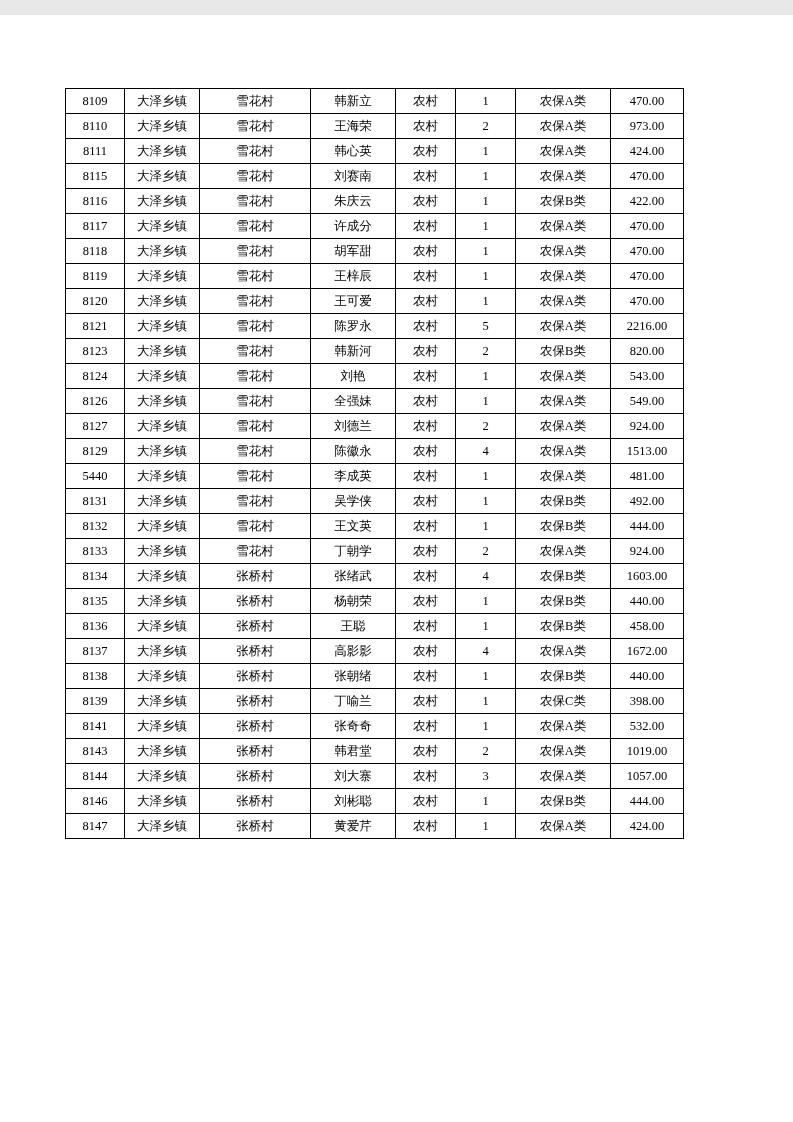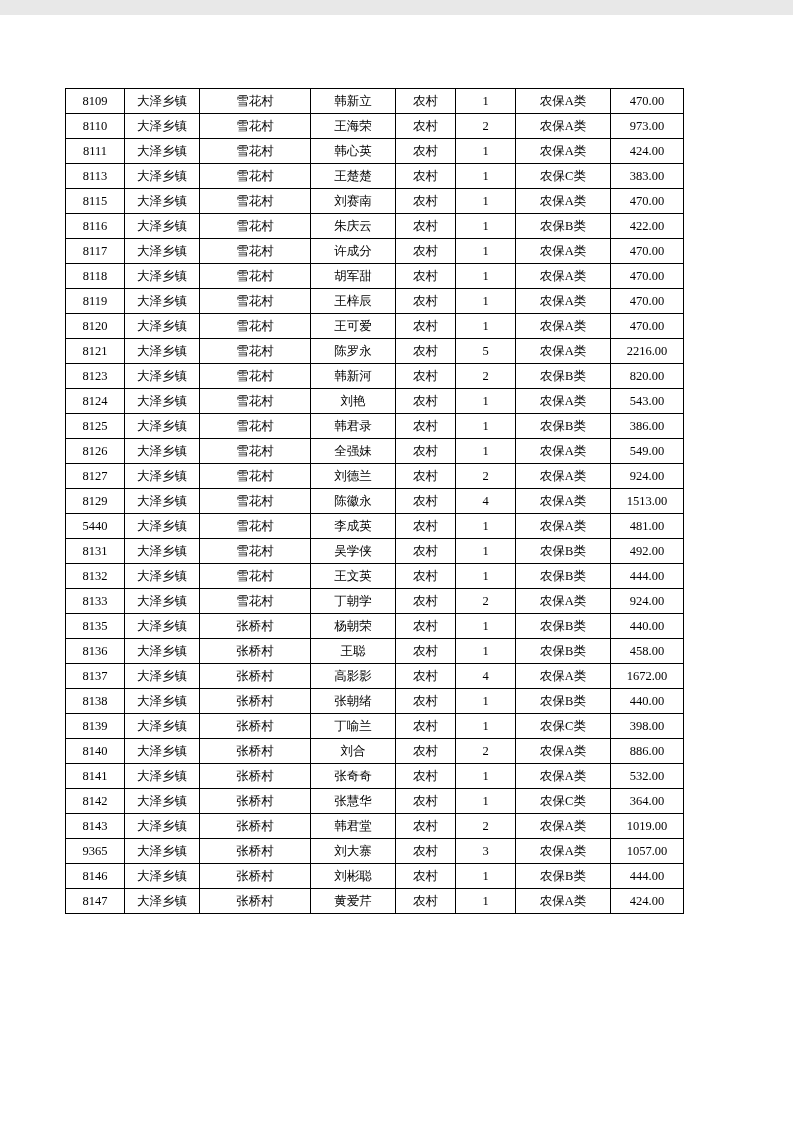--- a/index.html
+++ b/index.html
@@ -88,30 +88,20 @@
     <td>大泽乡镇</td>
     <td>雪花村</td>
     <td>韩心英</td>
     <td>农村</td>
     <td>1</td>
     <td>农保A类</td>
     <td>424.00</td>
   </tr>
 
 
-  <tr>
-    <td>8113</td>
-    <td>大泽乡镇</td>
-    <td>雪花村</td>
-    <td>王楚楚</td>
-    <td>农村</td>
-    <td>1</td>
-    <td>农保C类</td>
-    <td>383.00</td>
-  </tr>
 
 
   <tr>
     <td>8115</td>
     <td>大泽乡镇</td>
     <td>雪花村</td>
     <td>刘赛南</td>
     <td>农村</td>
     <td>1</td>
     <td>农保A类</td>
@@ -200,30 +190,20 @@
     <td>8124</td>
     <td>大泽乡镇</td>
     <td>雪花村</td>
     <td>刘艳</td>
     <td>农村</td>
     <td>1</td>
     <td>农保A类</td>
     <td>543.00</td>
   </tr>
 
-  <tr>
-    <td>8125</td>
-    <td>大泽乡镇</td>
-    <td>雪花村</td>
-    <td>韩君录</td>
-    <td>农村</td>
-    <td>1</td>
-    <td>农保B类</td>
-    <td>386.00</td>
-  </tr>
 
   <tr>
     <td>8126</td>
     <td>大泽乡镇</td>
     <td>雪花村</td>
     <td>全强妹</td>
     <td>农村</td>
     <td>1</td>
     <td>农保A类</td>
     <td>549.00</td>
@@ -289,20 +269,30 @@
     <td>8133</td>
     <td>大泽乡镇</td>
     <td>雪花村</td>
     <td>丁朝学</td>
     <td>农村</td>
     <td>2</td>
     <td>农保A类</td>
     <td>924.00</td>
   </tr>
 
+  <tr>
+    <td>8134</td>
+    <td>大泽乡镇</td>
+    <td>张桥村</td>
+    <td>张绪武</td>
+    <td>农村</td>
+    <td>4</td>
+    <td>农保B类</td>
+    <td>1603.00</td>
+  </tr>
 
   <tr>
     <td>8135</td>
     <td>大泽乡镇</td>
     <td>张桥村</td>
     <td>杨朝荣</td>
     <td>农村</td>
     <td>1</td>
     <td>农保B类</td>
     <td>440.00</td>
@@ -345,66 +335,46 @@
     <td>8139</td>
     <td>大泽乡镇</td>
     <td>张桥村</td>
     <td>丁喻兰</td>
     <td>农村</td>
     <td>1</td>
     <td>农保C类</td>
     <td>398.00</td>
   </tr>
 
-  <tr>
-    <td>8140</td>
-    <td>大泽乡镇</td>
-    <td>张桥村</td>
-    <td>刘合</td>
+
+  <tr>
+    <td>8141</td>
+    <td>大泽乡镇</td>
+    <td>张桥村</td>
+    <td>张奇奇</td>
+    <td>农村</td>
+    <td>1</td>
+    <td>农保A类</td>
+    <td>532.00</td>
+  </tr>
+
+
+  <tr>
+    <td>8143</td>
+    <td>大泽乡镇</td>
+    <td>张桥村</td>
+    <td>韩君堂</td>
     <td>农村</td>
     <td>2</td>
     <td>农保A类</td>
-    <td>886.00</td>
-  </tr>
-
-  <tr>
-    <td>8141</td>
-    <td>大泽乡镇</td>
-    <td>张桥村</td>
-    <td>张奇奇</td>
-    <td>农村</td>
-    <td>1</td>
-    <td>农保A类</td>
-    <td>532.00</td>
-  </tr>
-
-  <tr>
-    <td>8142</td>
-    <td>大泽乡镇</td>
-    <td>张桥村</td>
-    <td>张慧华</td>
-    <td>农村</td>
-    <td>1</td>
-    <td>农保C类</td>
-    <td>364.00</td>
-  </tr>
-
-  <tr>
-    <td>8143</td>
-    <td>大泽乡镇</td>
-    <td>张桥村</td>
-    <td>韩君堂</td>
-    <td>农村</td>
-    <td>2</td>
-    <td>农保A类</td>
     <td>1019.00</td>
   </tr>
 
   <tr>
-    <td>9365</td>
+    <td>8144</td>
     <td>大泽乡镇</td>
     <td>张桥村</td>
     <td>刘大寨</td>
     <td>农村</td>
     <td>3</td>
     <td>农保A类</td>
     <td>1057.00</td>
   </tr>
 
 

